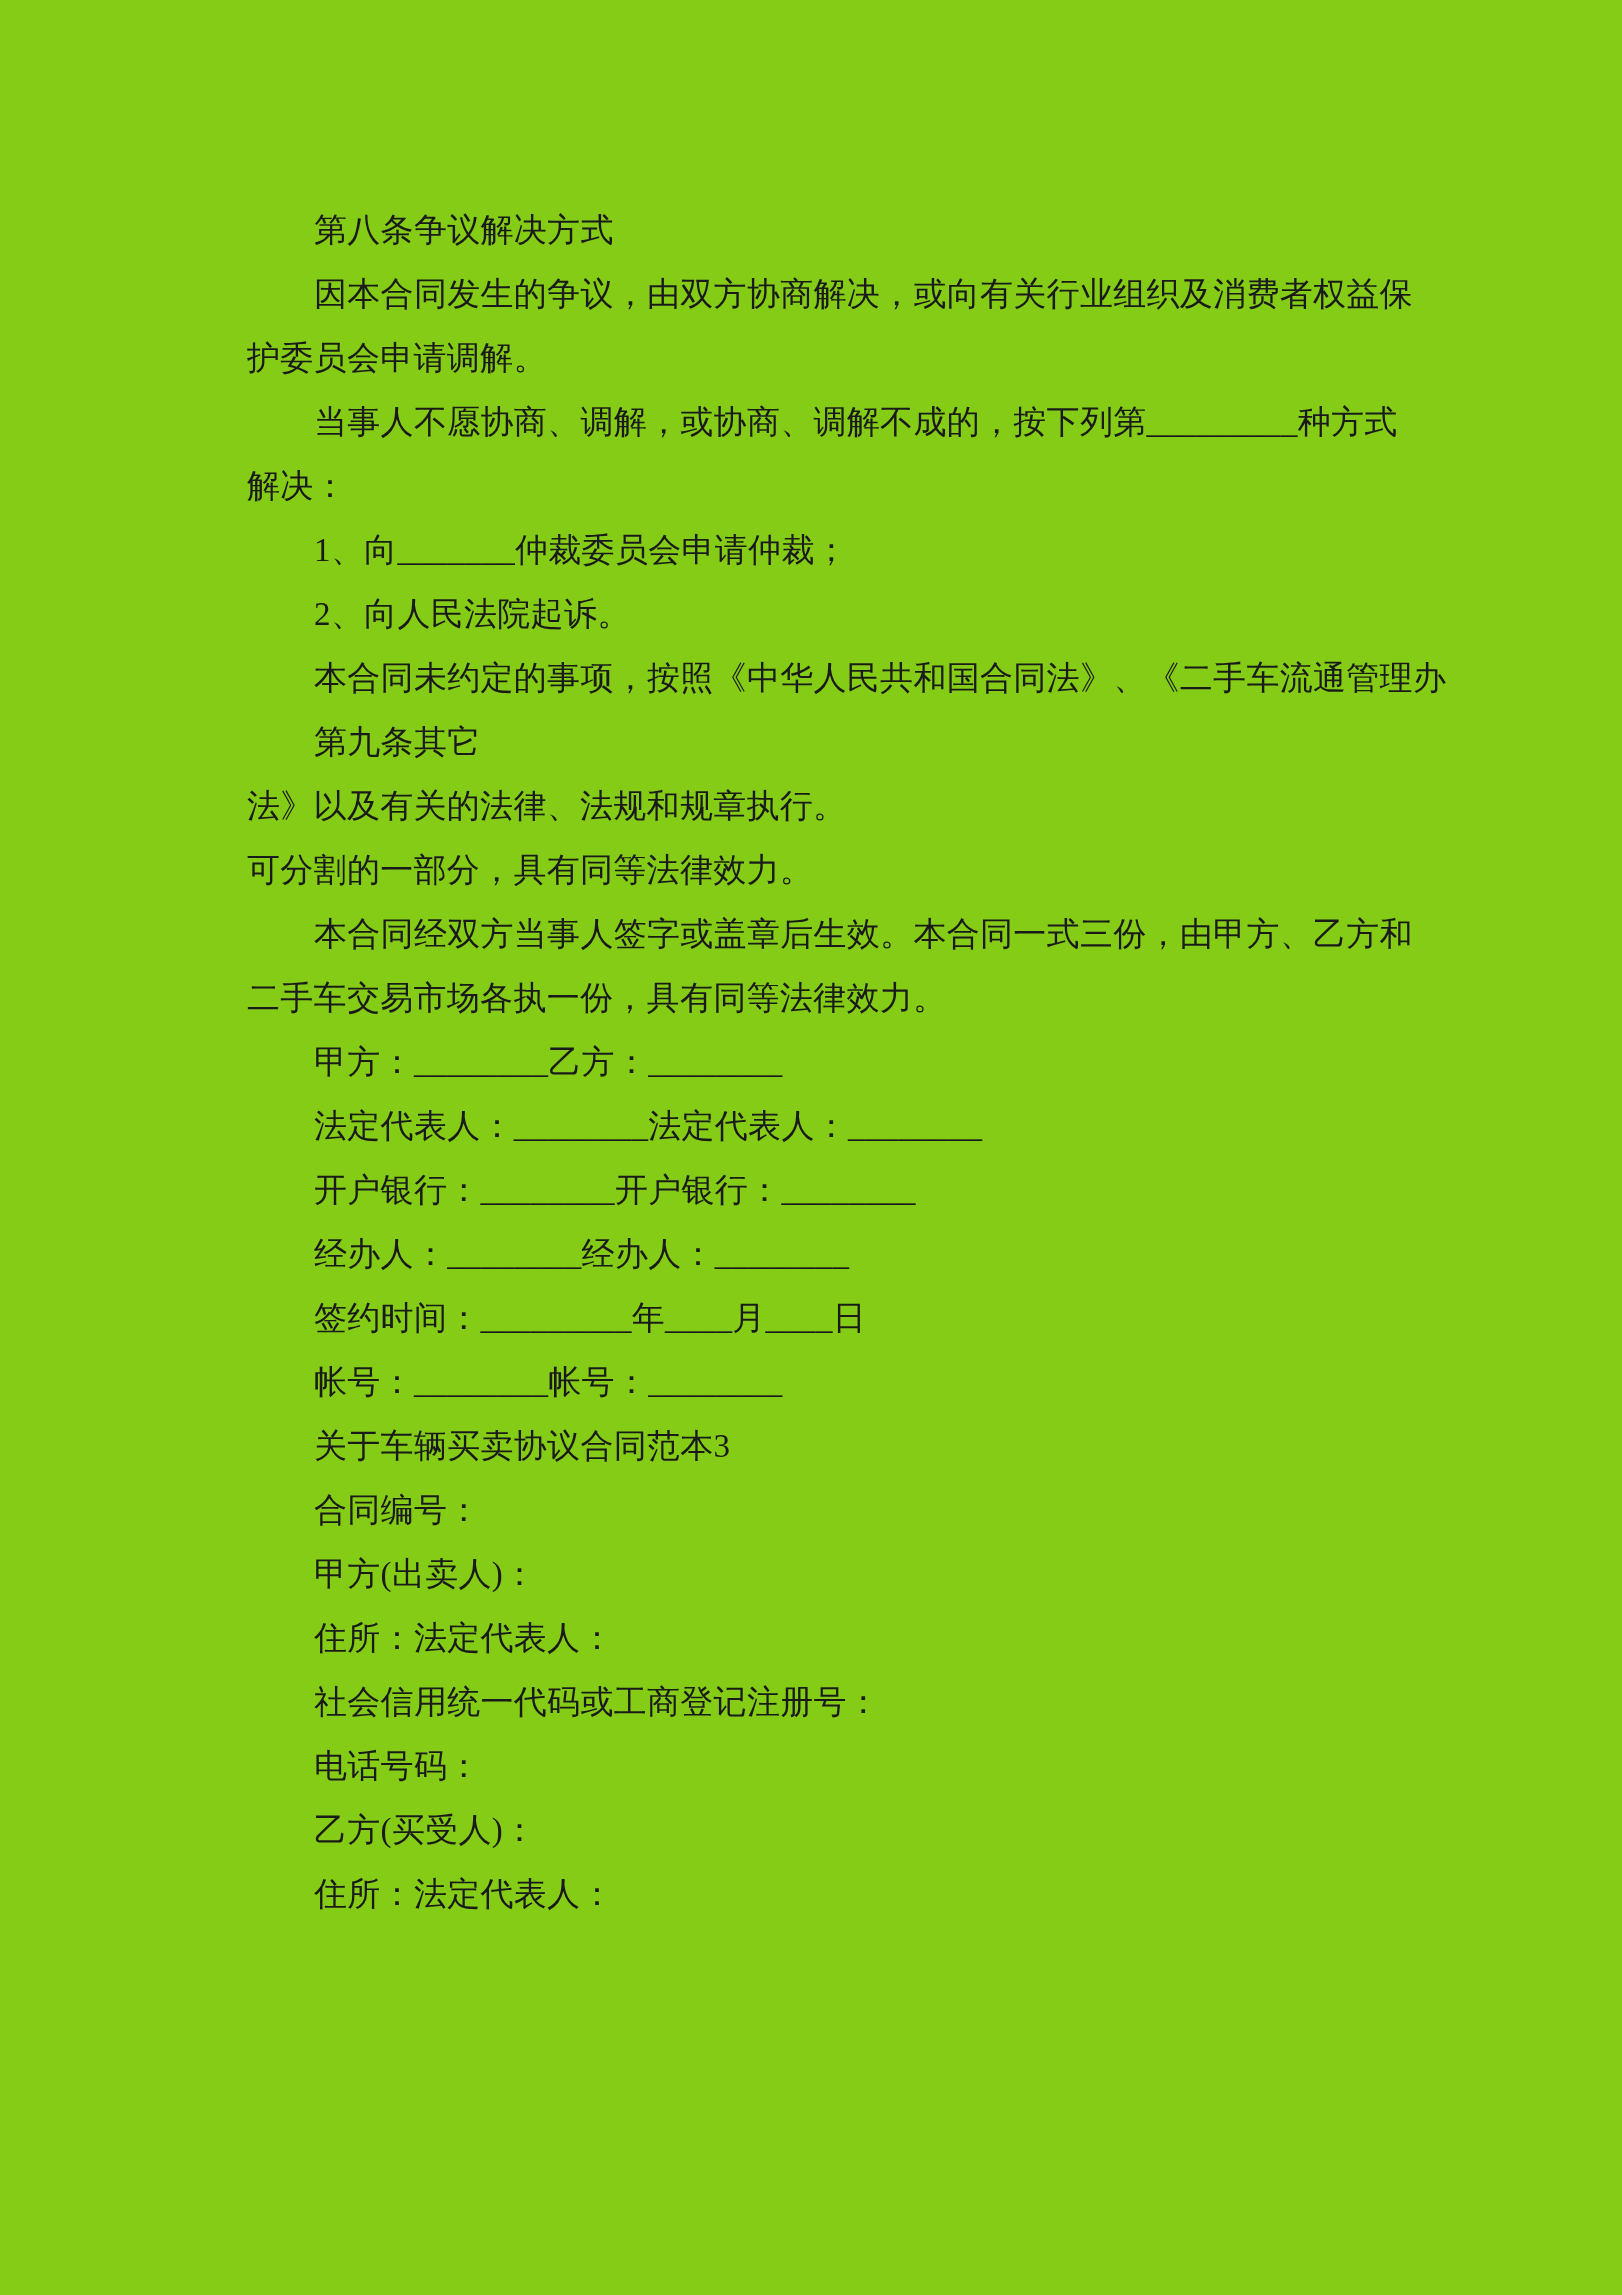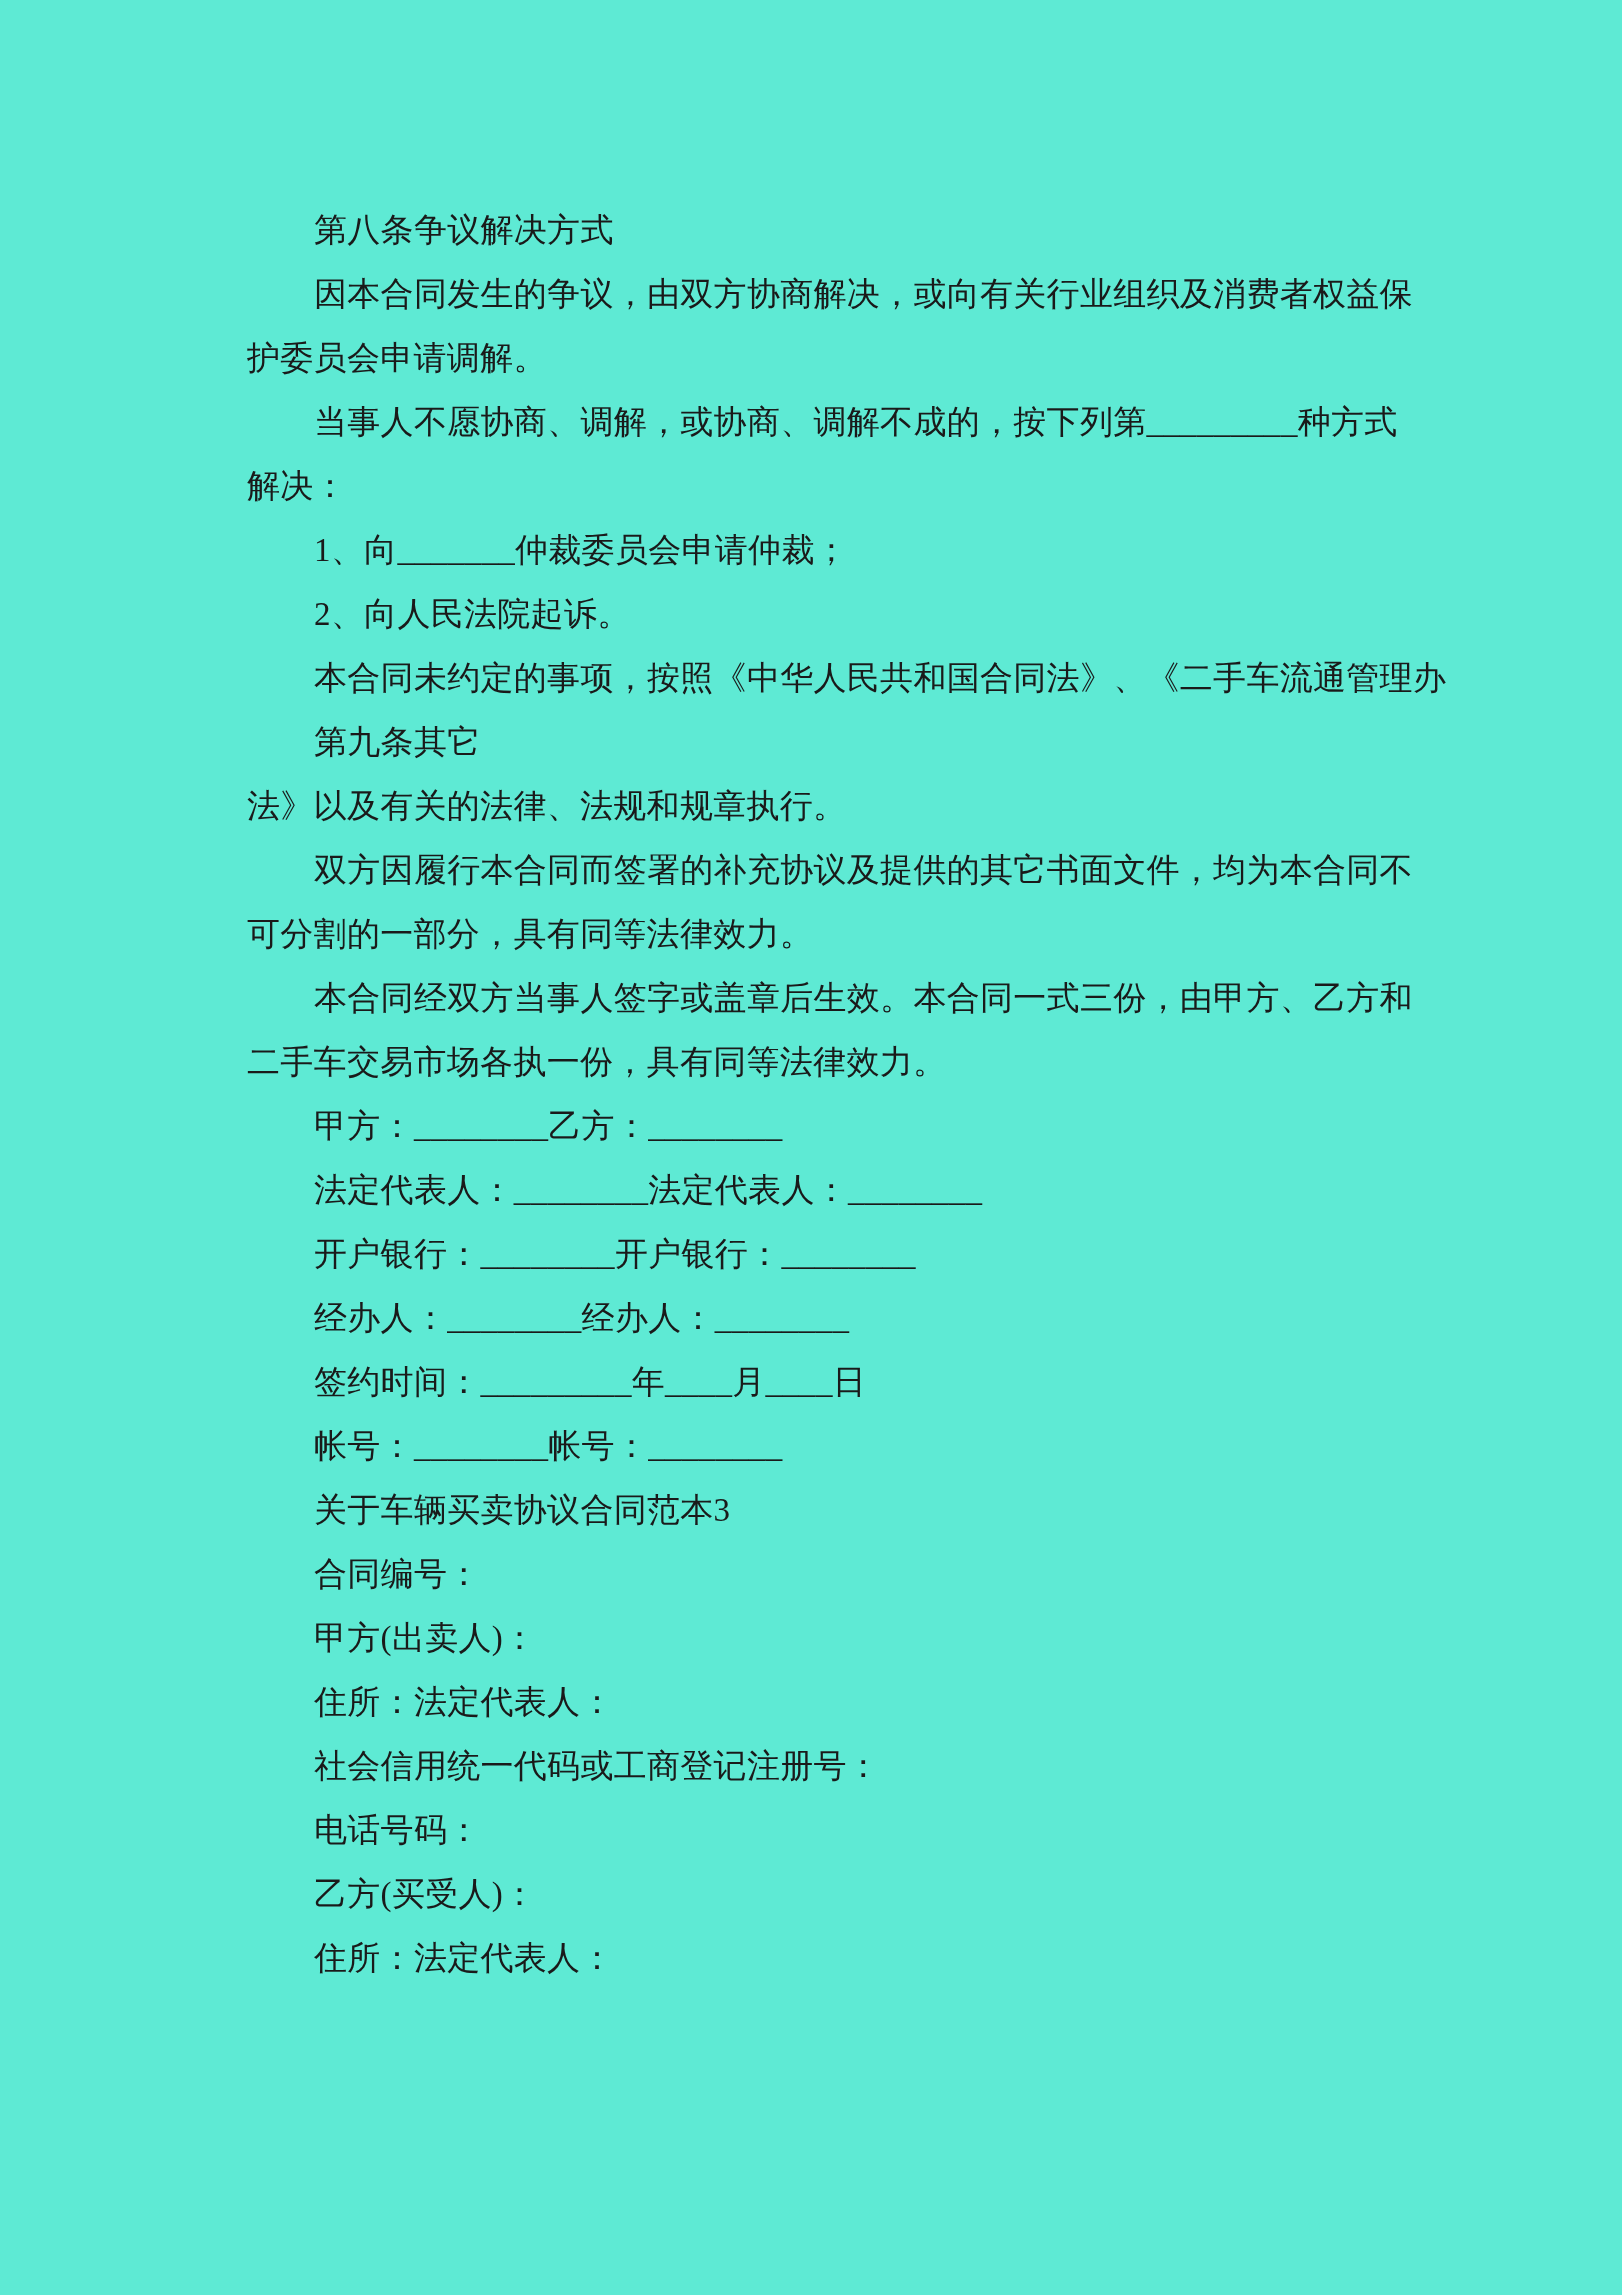--- a/index.html
+++ b/index.html
@@ -13,21 +13,21 @@
     overflow: hidden;
     position: relative;
     font-family: "Liberation Serif", serif;
   }
   .page {
     position: absolute;
     left: 0;
     top: 0;
     width: 1623px;
     height: 2295px;
-    background: #5eead4;
+    background: #84cc16;
   }
   .doc-body {
     position: absolute;
     left: 247px;
     top: 198px;
     width: 1139px;
     color: #1a1a1a;
     font-size: 33px;
     line-height: 64px;
     letter-spacing: 0.3px;
@@ -48,21 +48,20 @@
       <div class="line indent">第八条争议解决方式</div>
       <div class="line indent">因本合同发生的争议，由双方协商解决，或向有关行业组织及消费者权益保</div>
       <div class="line">护委员会申请调解。</div>
       <div class="line indent">当事人不愿协商、调解，或协商、调解不成的，按下列第_________种方式</div>
       <div class="line">解决：</div>
       <div class="line indent">1、向_______仲裁委员会申请仲裁；</div>
       <div class="line indent">2、向人民法院起诉。</div>
       <div class="line indent">本合同未约定的事项，按照《中华人民共和国合同法》、《二手车流通管理办</div>
       <div class="line indent">第九条其它</div>
       <div class="line">法》以及有关的法律、法规和规章执行。</div>
-      <div class="line indent">双方因履行本合同而签署的补充协议及提供的其它书面文件，均为本合同不</div>
       <div class="line">可分割的一部分，具有同等法律效力。</div>
       <div class="line indent">本合同经双方当事人签字或盖章后生效。本合同一式三份，由甲方、乙方和</div>
       <div class="line">二手车交易市场各执一份，具有同等法律效力。</div>
       <div class="line indent">甲方：________乙方：________</div>
       <div class="line indent">法定代表人：________法定代表人：________</div>
       <div class="line indent">开户银行：________开户银行：________</div>
       <div class="line indent">经办人：________经办人：________</div>
       <div class="line indent">签约时间：_________年____月____日</div>
       <div class="line indent">帐号：________帐号：________</div>
       <div class="line indent">关于车辆买卖协议合同范本3</div>

